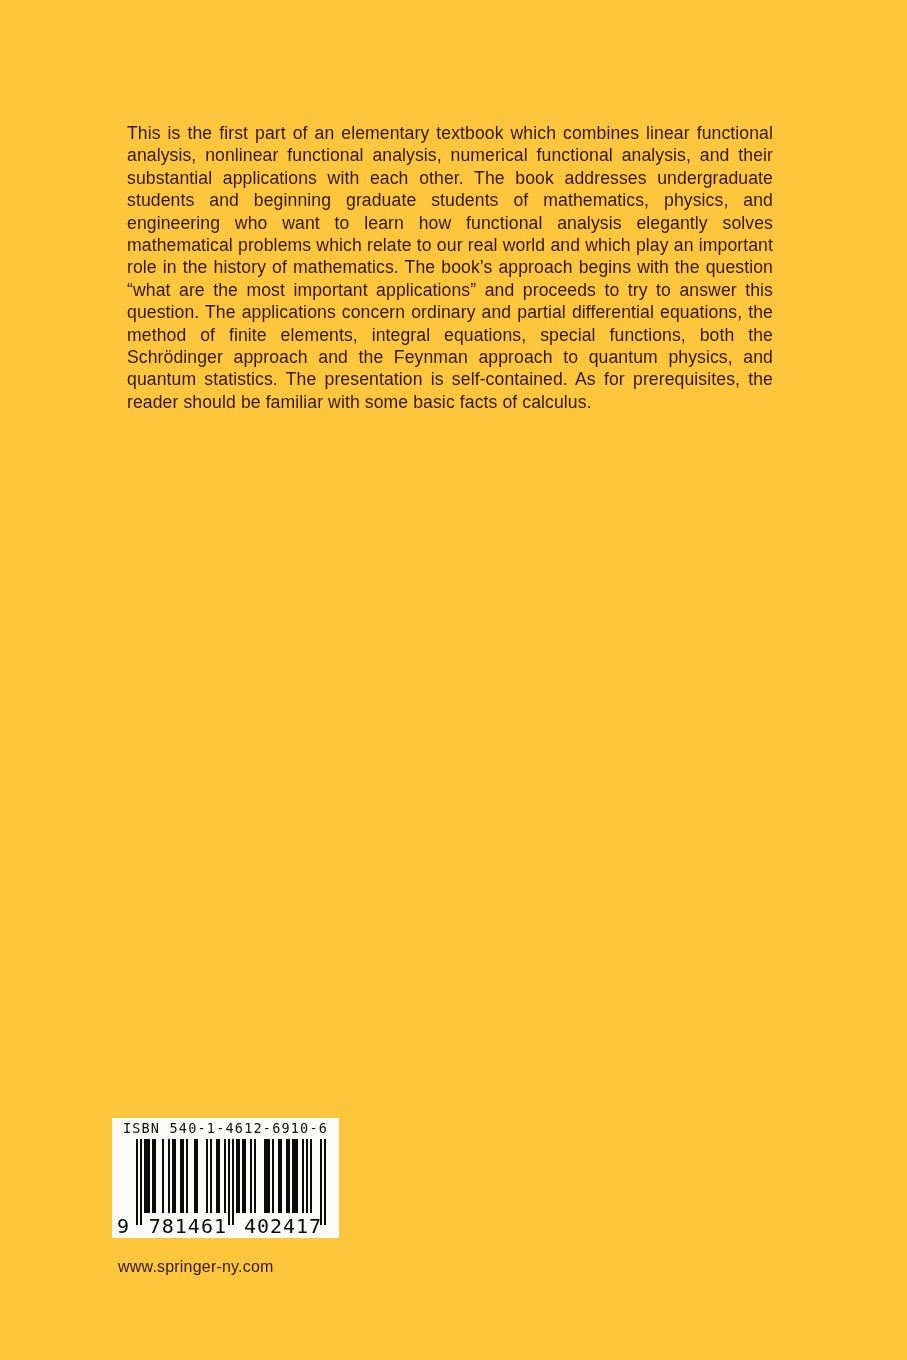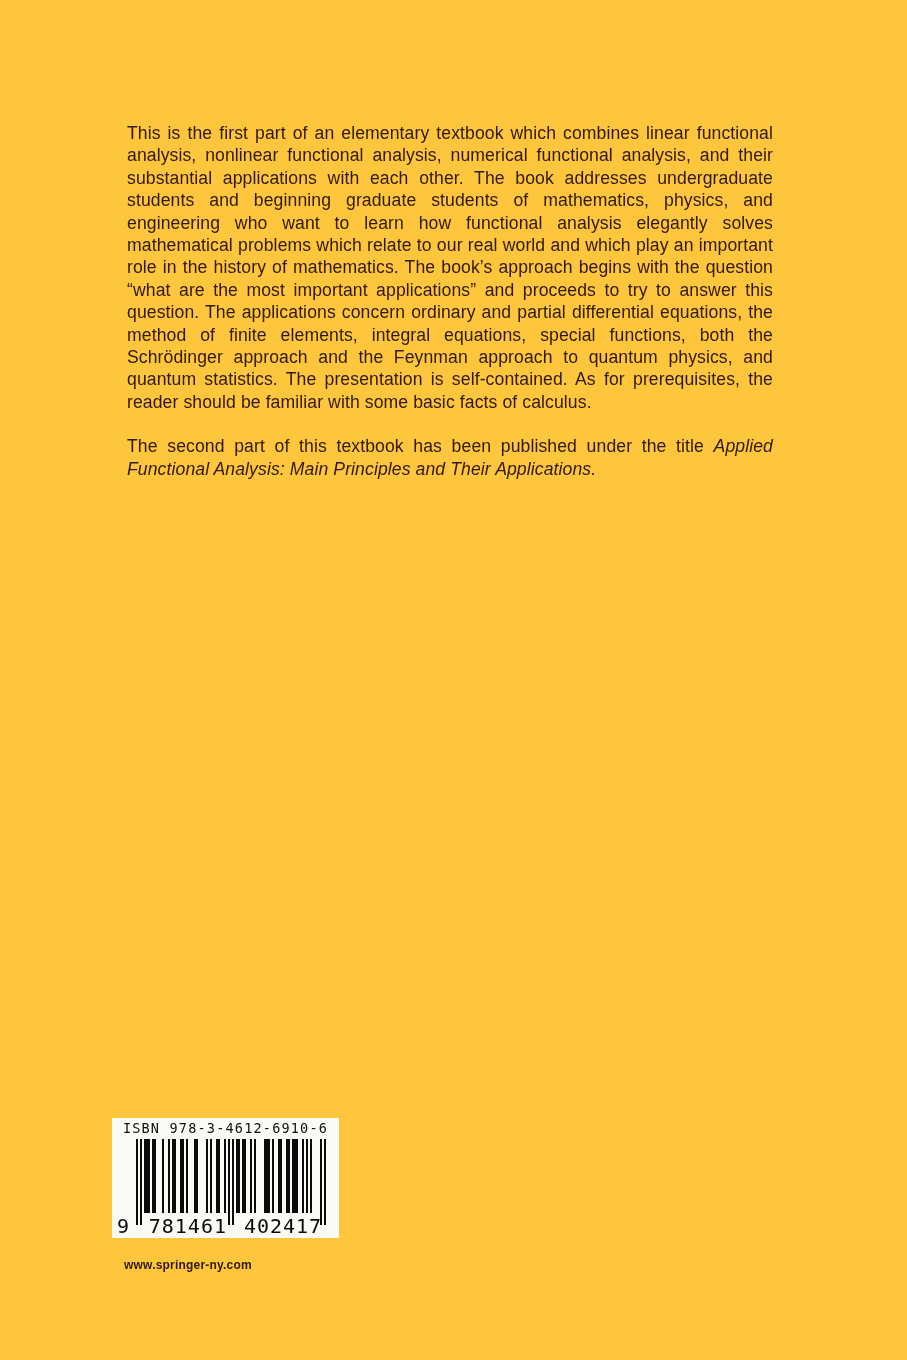--- a/index.html
+++ b/index.html
@@ -38,37 +38,36 @@
     position: absolute; left: 0; bottom: 1px; width: 227px;
     display: flex; align-items: baseline;
     font-family: "DejaVu Sans Mono", "Liberation Mono", monospace;
     font-size: 20px; line-height: 22px; color: #0a0a0a;
   }
   .d9 { width: 22px; padding-left: 5px; }
   .g1 { width: 88px; text-align: right; letter-spacing: 1px; }
   .g2 { width: 88px; text-align: center; letter-spacing: 1px; margin-left: 12px; }
 
   .website {
-    position: absolute; left: 124px; top: 1258px;
+    position: absolute; left: 118px; top: 1258px;
     color: var(--text, #31190B);
-    font-weight: bold; font-size: 12px; letter-spacing: 0.2px;
+    font-weight: normal; font-size: 16px; letter-spacing: 0.2px;
   }
 </style>
 </head>
 <body>
 
 <div class="cover">
 
   <div class="blurb">
     <p class="para">This is the first part of an elementary textbook which combines linear functional analysis, nonlinear functional analysis, numerical functional analysis, and their substantial applications with each other. The book addresses undergraduate students and beginning graduate students of mathematics, physics, and engineering who want to learn how functional analysis elegantly solves mathematical problems which relate to our real world and which play an important role in the history of mathematics. The book’s approach begins with the question “what are the most important applications” and proceeds to try to answer this question. The applications concern ordinary and partial differential equations, the method of finite elements, integral equations, special functions, both the Schrödinger approach and the Feynman approach to quantum physics, and quantum statistics. The presentation is self-contained. As for prerequisites, the reader should be familiar with some basic facts of calculus.</p>
-    <p class="para para2"><span>The second part of this textbook has been published under the title </span><em>Applied Functional Analysis: Main Principles and Their Applications.</em></p>
   </div>
 
   <div class="barcode-box">
-    <div class="isbn-label">ISBN 978-3-4612-6910-6</div>
+    <div class="isbn-label">ISBN 540-1-4612-6910-6</div>
     <svg class="bars" viewBox="0 0 190 86" preserveAspectRatio="none">
         <rect x="0" y="0" width="2" height="86"></rect>
         <rect x="4" y="0" width="2" height="86"></rect>
         <rect x="8" y="0" width="2" height="74"></rect>
         <rect x="10" y="0" width="2" height="74"></rect>
         <rect x="12" y="0" width="2" height="74"></rect>
         <rect x="16" y="0" width="2" height="74"></rect>
         <rect x="18" y="0" width="2" height="74"></rect>
         <rect x="26" y="0" width="2" height="74"></rect>
         <rect x="32" y="0" width="2" height="74"></rect>

